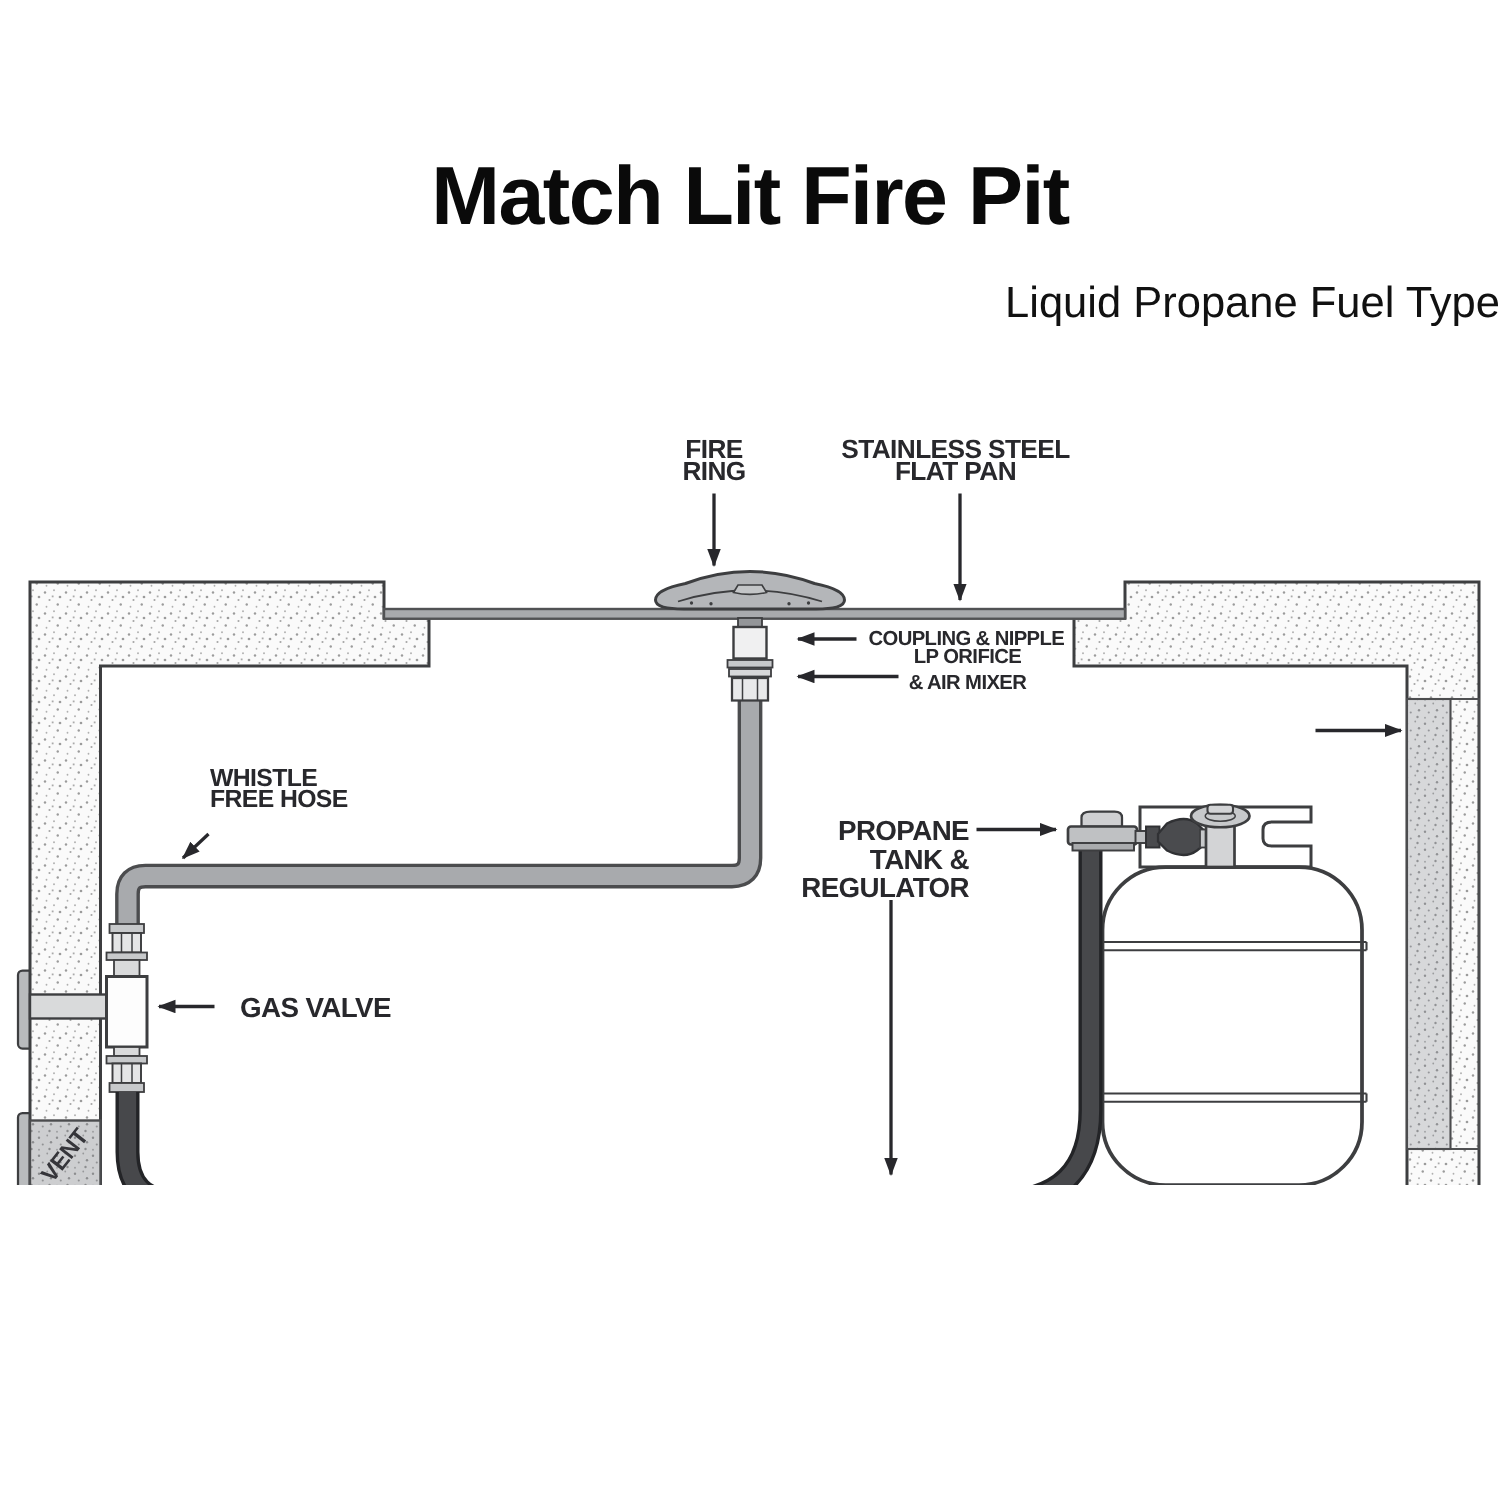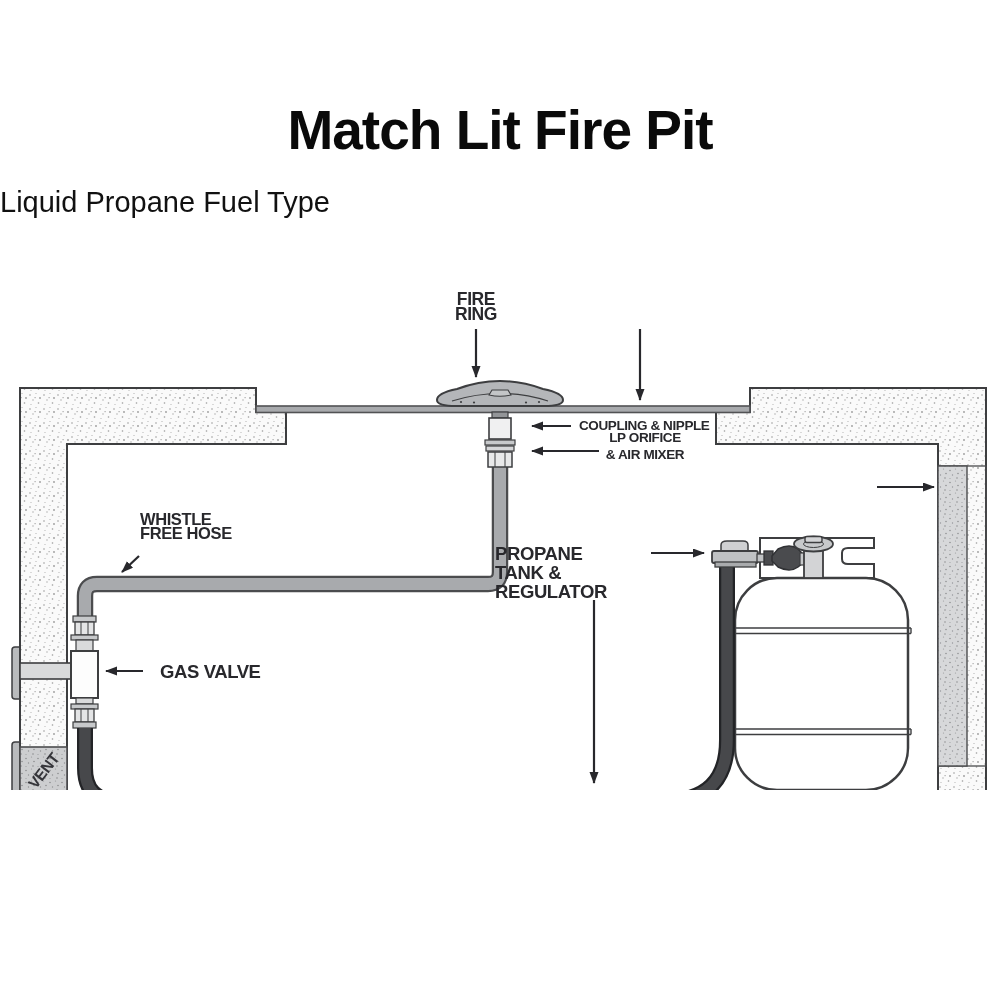--- a/index.html
+++ b/index.html
@@ -1,25 +1,25 @@
 <!DOCTYPE html>
 <html><head>
 <meta charset="utf-8">
 <style>
   html,body{margin:0;padding:0;background:#ffffff;}
   #page{position:relative;width:1000px;height:790px;background:#ffffff;overflow:hidden;
         font-family:"Liberation Sans",sans-serif;}
   .ttl{position:absolute;left:0;top:98px;width:1000px;text-align:center;
        font-weight:bold;font-size:55px;letter-spacing:-1px;color:#0a0a0a;}
-  .sub{position:absolute;left:0;top:186px;width:1000px;text-align:left;
+  .sub{position:absolute;left:0;top:186px;width:1000px;text-align:right;
        font-weight:normal;font-size:29px;color:#111;}
   .lbl{position:absolute;font-weight:bold;color:#28282c;white-space:pre-line;
        letter-spacing:-0.4px;}
   .c{text-align:center;}
-  .r{text-align:left;}
+  .r{text-align:right;}
   svg{position:absolute;left:0;top:0;}
 </style>
 </head>
 <body>
 
 <div id="page">
 
   <svg width="1000" height="1000" viewBox="0 0 1000 1000">
     <defs>
       <pattern id="stip" width="14" height="14" patternUnits="userSpaceOnUse">
@@ -180,20 +180,22 @@
       <line x1="877" y1="487" x2="934" y2="487" marker-end="url(#arr)"></line>
     </g>
   </svg>
 
   <div class="ttl">Match Lit Fire Pit</div>
   <div class="sub">Liquid Propane Fuel Type</div>
 
   <div class="lbl c" style="left:416px;top:292px;width:120px;font-size:17.5px;line-height:15px;">FIRE
 RING</div>
 
+  <div class="lbl c" style="left:547px;top:292px;width:180px;font-size:17.5px;line-height:15px;">STAINLESS STEEL
+FLAT PAN</div>
 
   <div class="lbl" style="left:579px;top:419px;font-size:13.5px;line-height:14px;">COUPLING &amp; NIPPLE</div>
 
   <div class="lbl c" style="left:590px;top:430px;width:110px;font-size:13.5px;line-height:16.5px;">LP ORIFICE
 &amp; AIR MIXER</div>
 
   <div class="lbl" style="left:140px;top:512px;font-size:16.5px;line-height:14px;">WHISTLE
 FREE HOSE</div>
 
   <div class="lbl" style="left:160px;top:661px;font-size:18.5px;">GAS VALVE</div>

